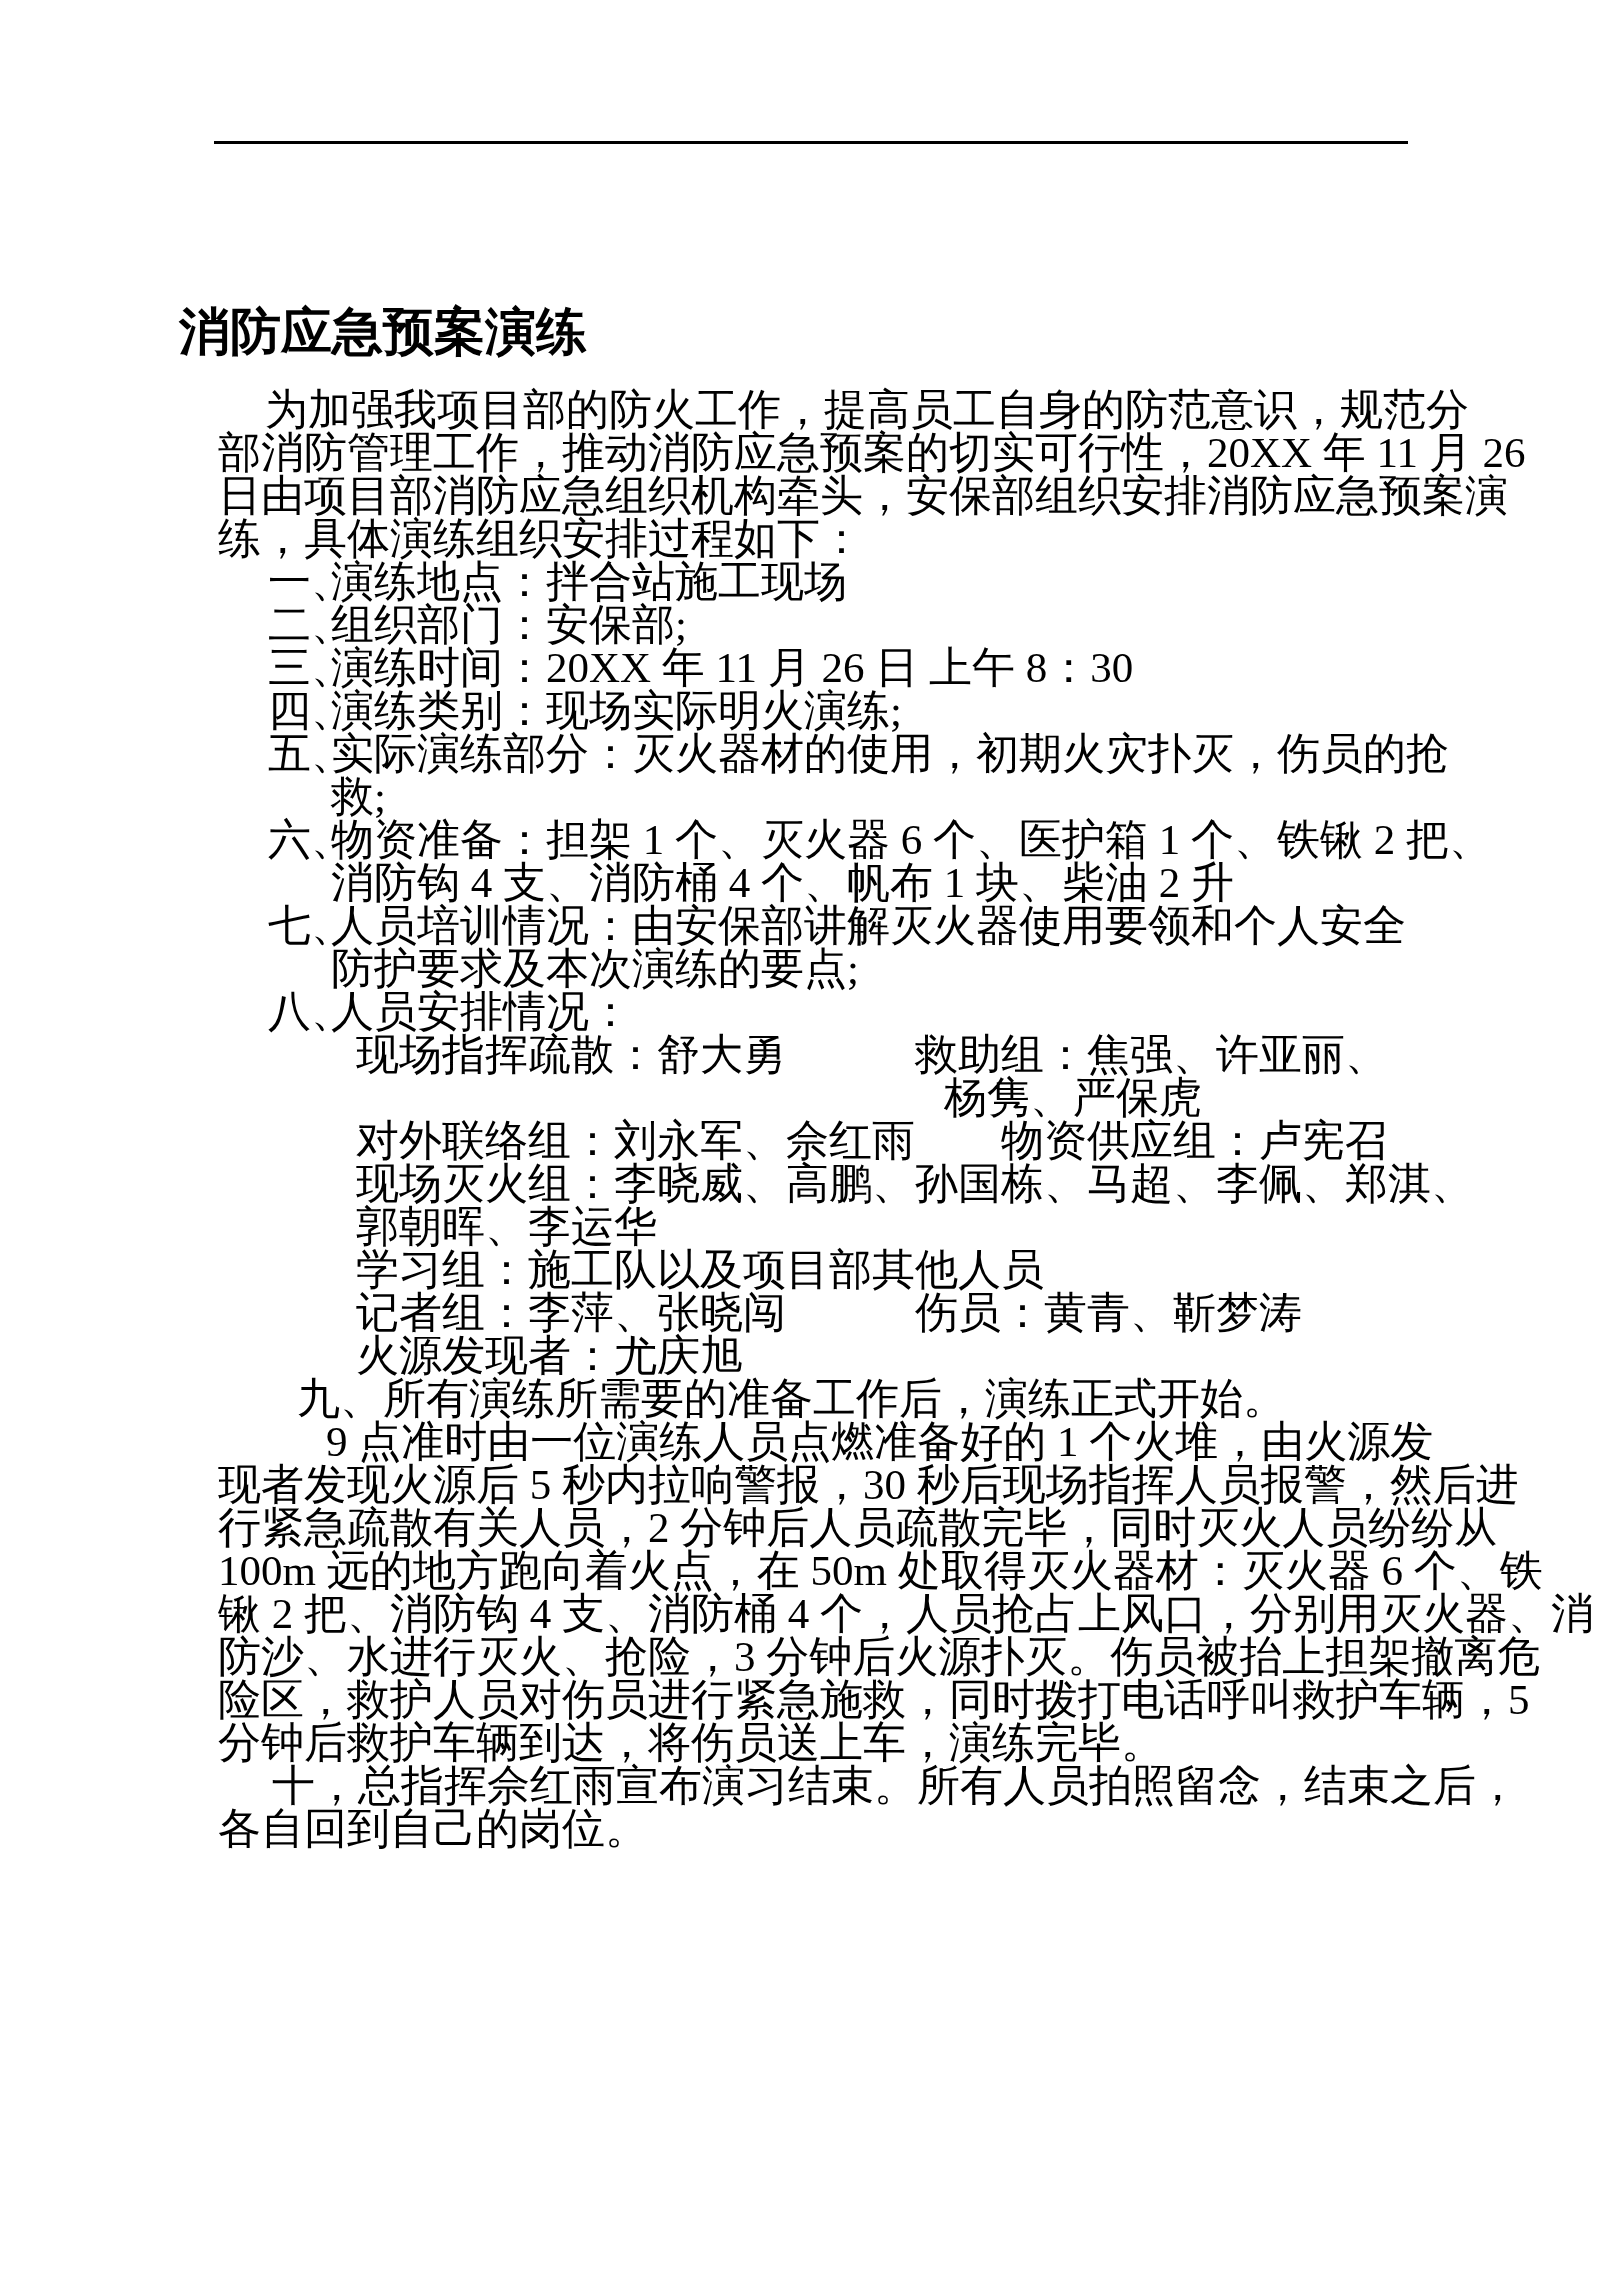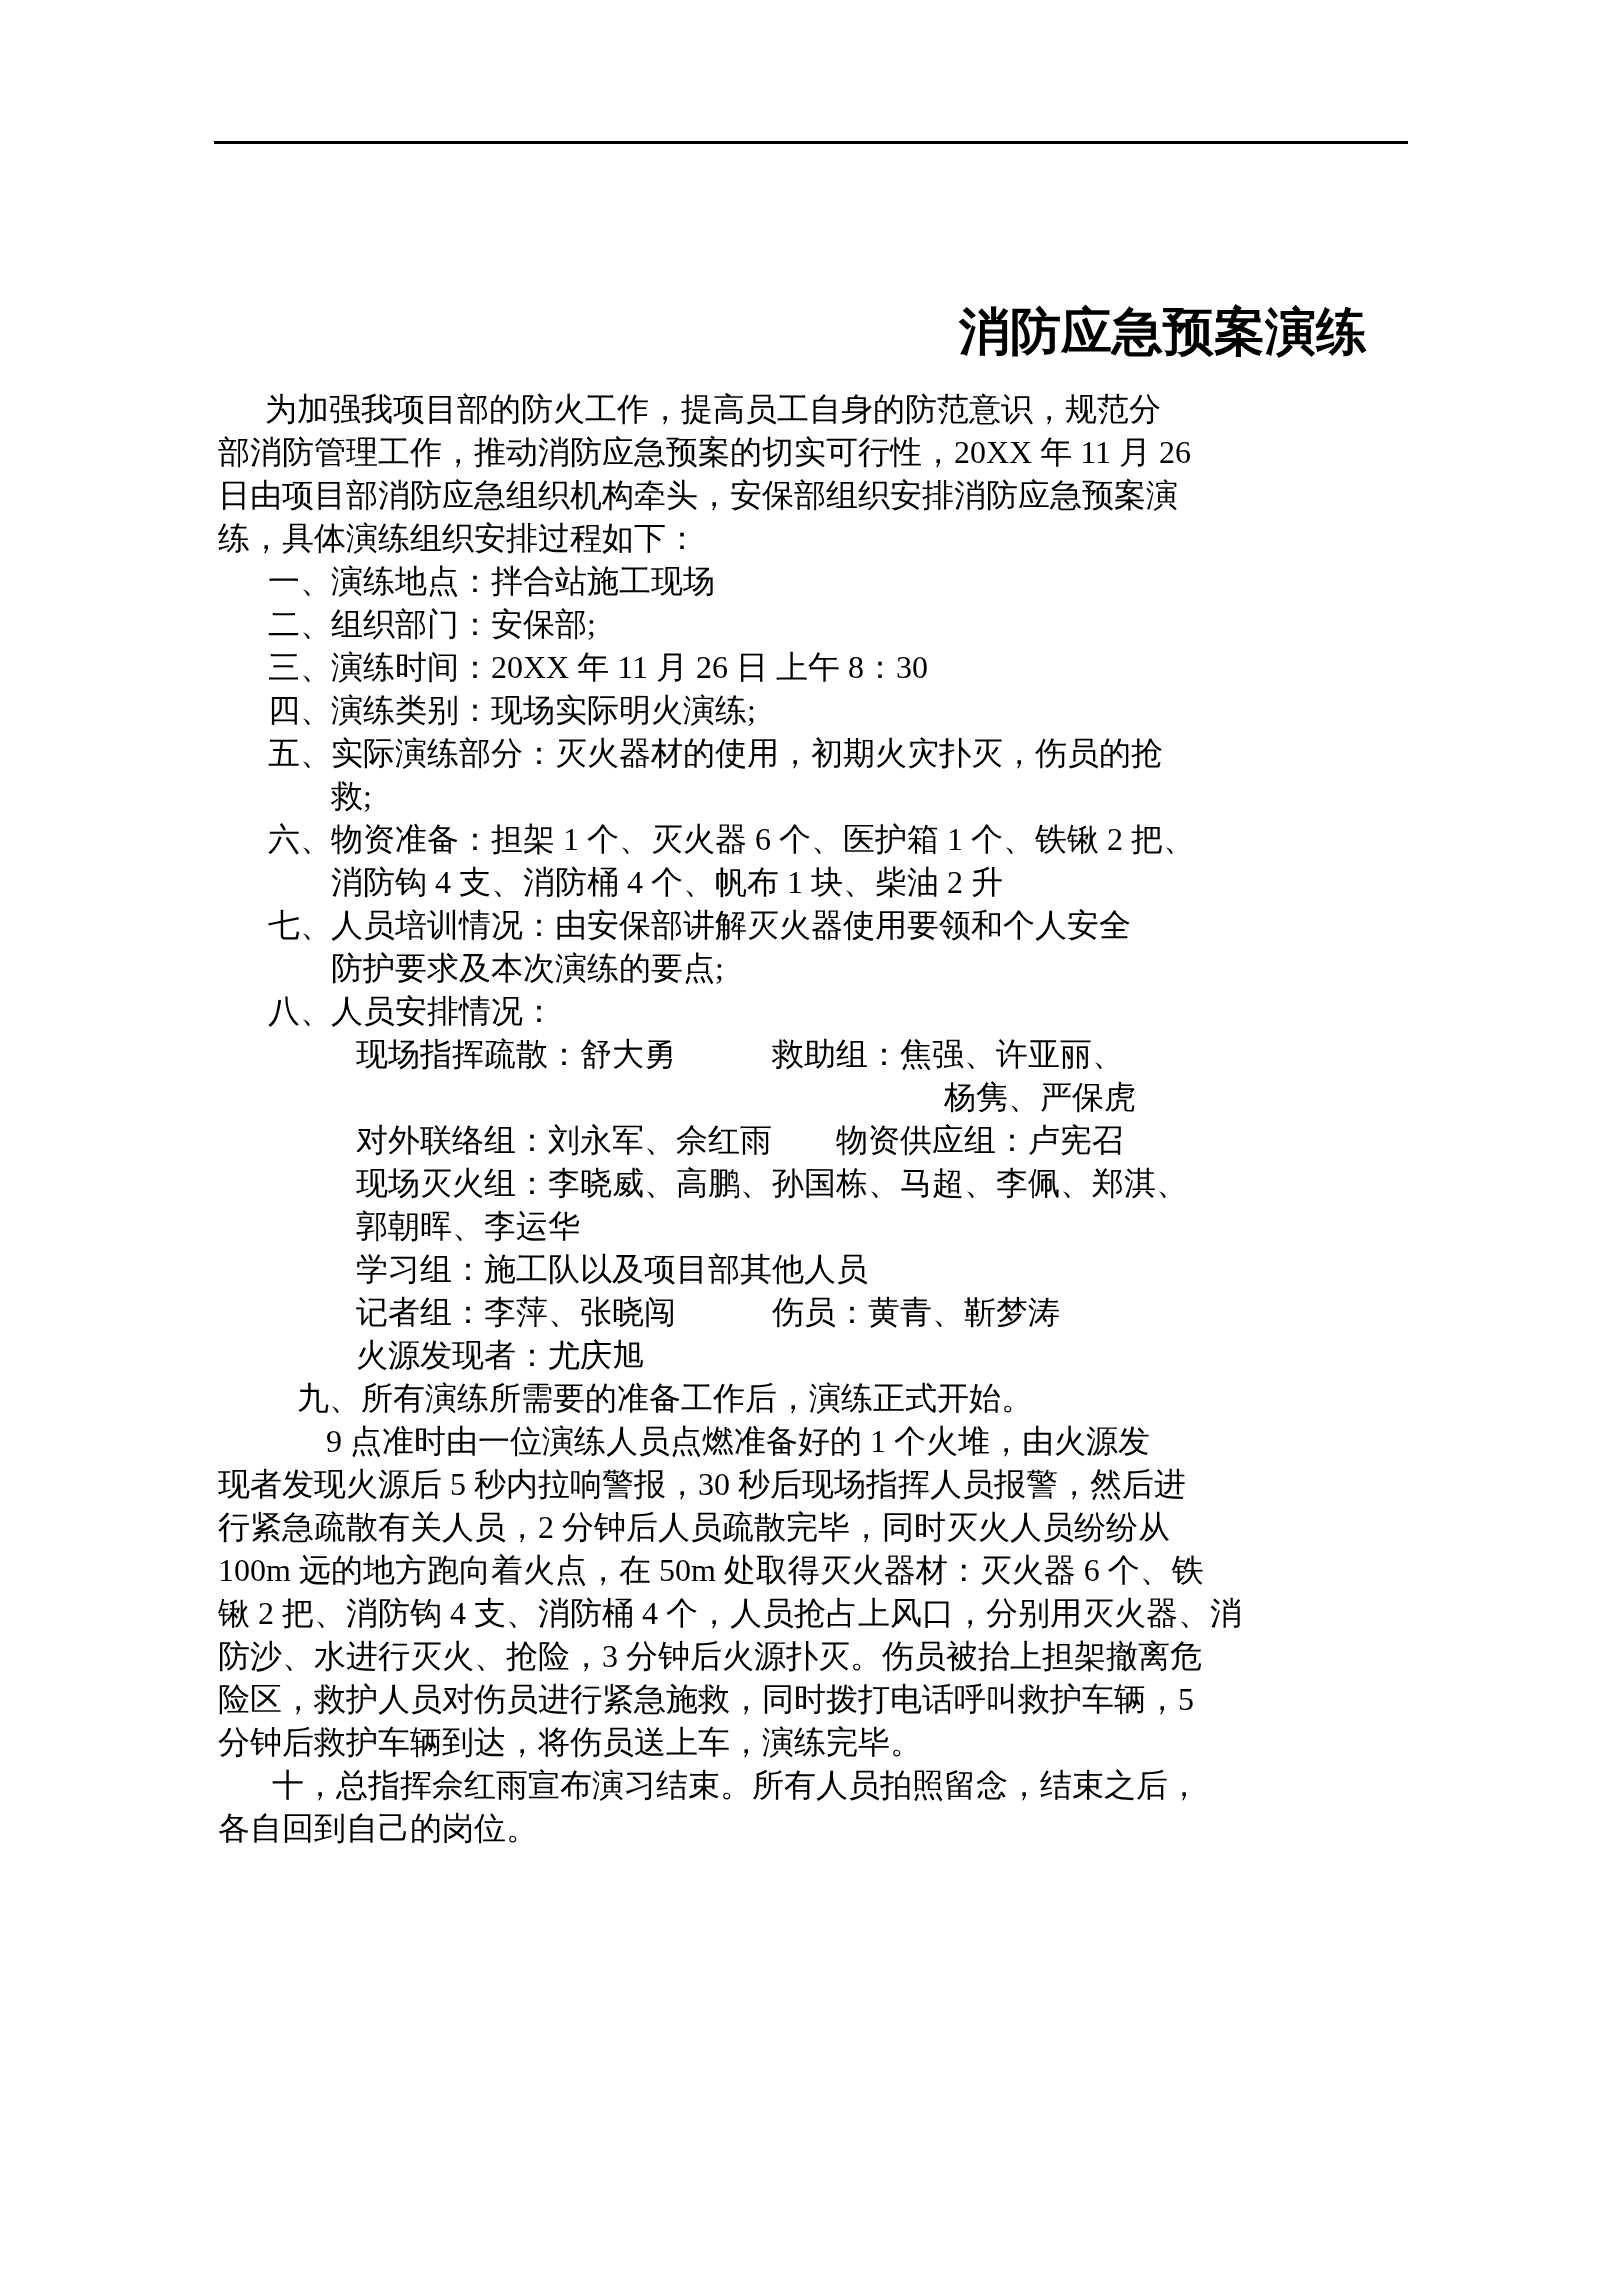--- a/index.html
+++ b/index.html
@@ -11,28 +11,28 @@
     overflow:hidden;
   }
   .content{position:absolute;left:218px;top:0;width:1188px;}
   .header-rule{
     margin-top:141px;margin-left:-3.9px;
     width:1194px;height:0;
     border-bottom:3.9px solid #000;
   }
   .title{
     margin:157px 0 0 0;
-    text-align:right;
+    text-align:left;
     font-family:"Liberation Sans","DejaVu Sans",sans-serif;
     font-weight:700;
     font-size:51px;line-height:61px;
     transform:translateX(-39px);
     white-space:pre;
   }
-  .bodytext{margin-top:25.5px;font-size:32px;line-height:43px;}
+  .bodytext{margin-top:25.5px;font-size:43px;line-height:43px;}
   .ln{white-space:pre;height:43px;}
   .intro .ln{margin-left:0;}
   .intro .ln.first{margin-left:47px;}
   .li{display:flex;}
   .li .num{flex:none;width:63px;margin-left:50px;white-space:pre;height:43px;}
   .li .li-lines{flex:1;min-width:0;}
   .sub{margin-left:138px;}
   .sub-yang{margin-left:726px;}
   .sub-fan{margin-left:225px;}
   .nine{margin-left:79px;}

